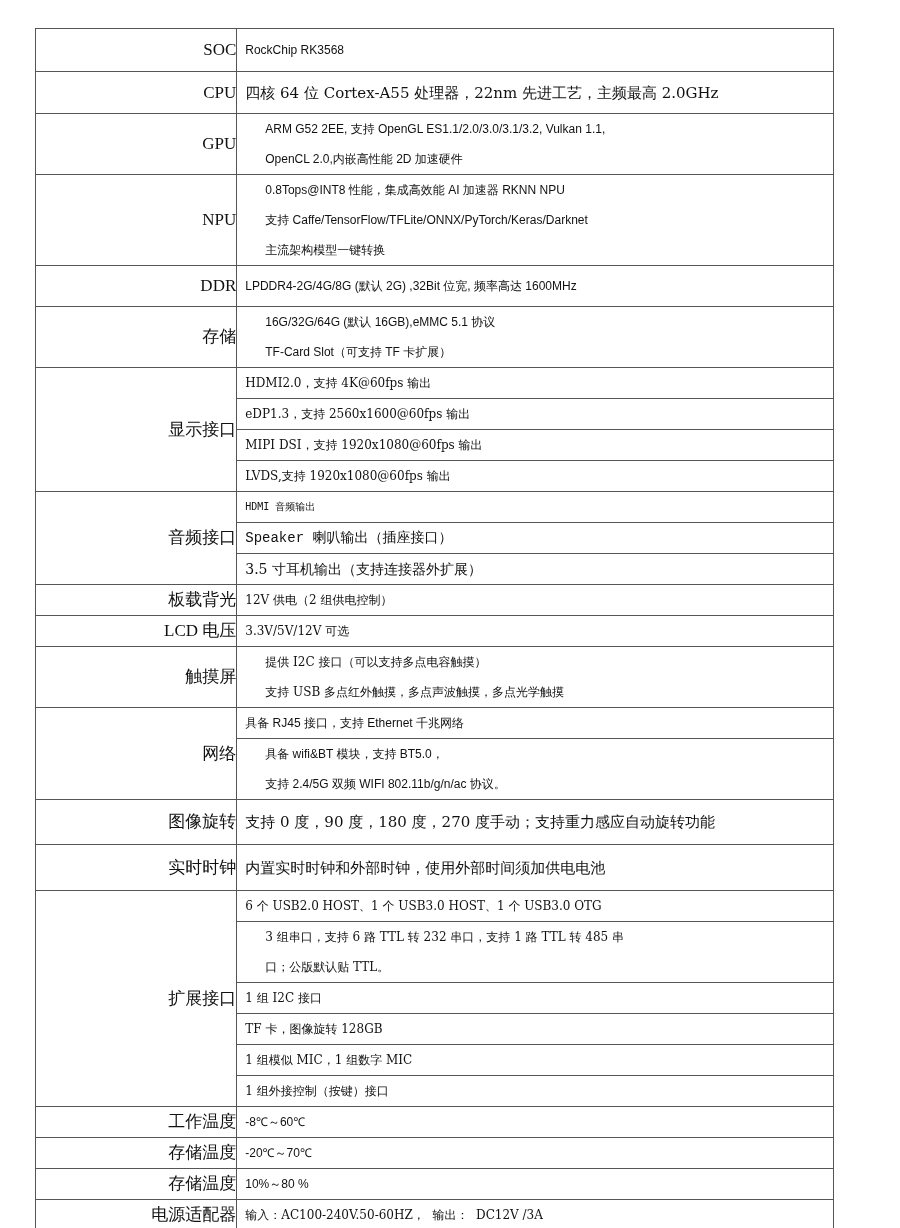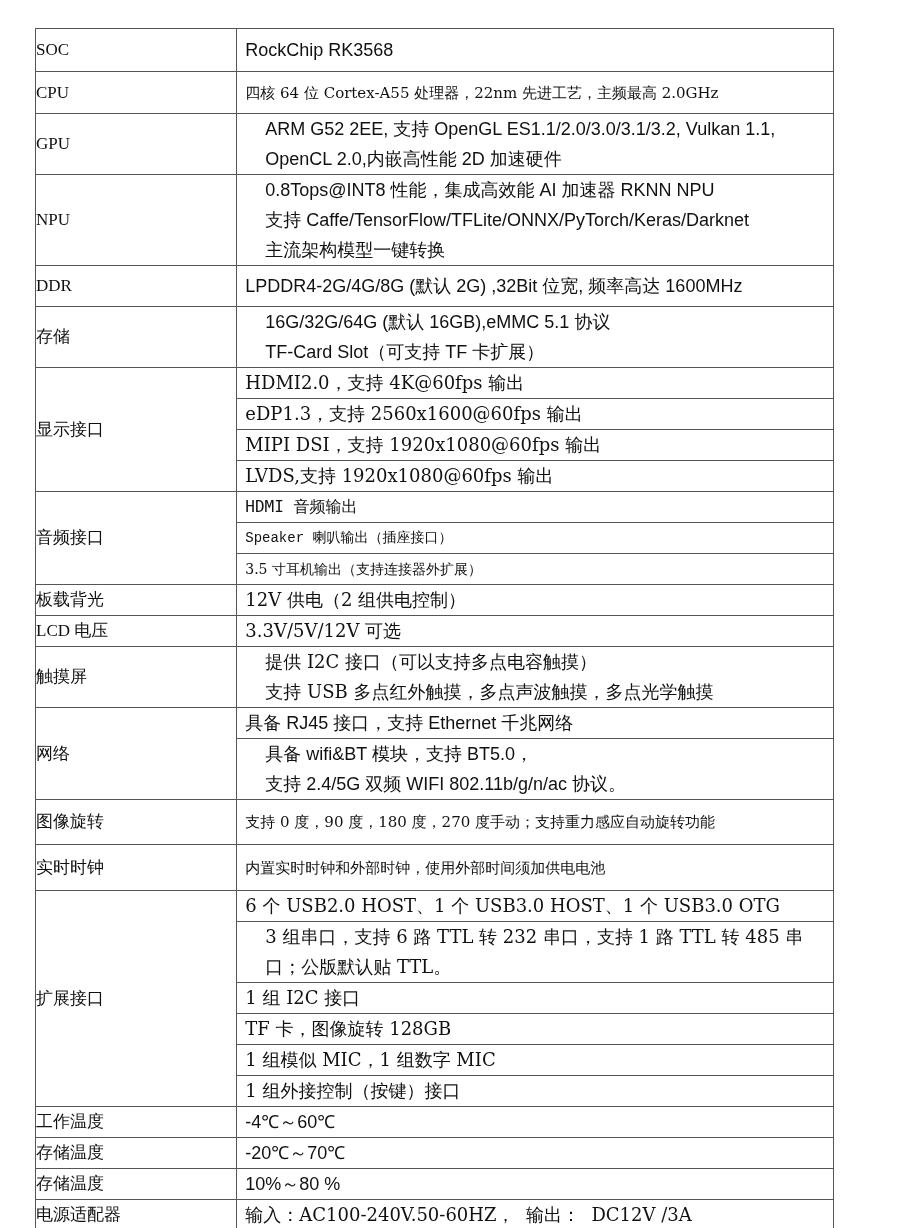--- a/index.html
+++ b/index.html
@@ -7,27 +7,27 @@
   #spec-table {
     position: absolute; left: 35px; top: 28px; width: 799px;
     border-collapse: collapse; table-layout: fixed;
     font-family: "DejaVu Serif", "Liberation Serif", serif;
     color: #111;
   }
   #spec-table td {
     border: 1.5px solid #555;
     padding: 0 8px;
     vertical-align: middle;
-    font-size: 18px;
+    font-size: 12px;
     line-height: 30px;
     white-space: nowrap;
     overflow: hidden;
   }
   #spec-table td.label {
-    width: 197px; text-align: left; padding: 0;
+    width: 197px; text-align: right; padding: 0;
     font-family: "Liberation Serif", serif; font-size: 17px;
   }
   #spec-table td.val { width: 570px; }
   .sans { font-family: "Liberation Sans", sans-serif; font-size: 16.5px; }
   .line { display: block; height: 30px; line-height: 30px; margin-left: 20px; }
 </style>
 </head>
 <body>
 
 <table id="spec-table">
@@ -82,21 +82,21 @@
     </tr>
     <tr style="height:30px">
       <td class="val">MIPI DSI，支持 1920x1080@60fps 输出</td>
     </tr>
     <tr style="height:30px">
       <td class="val">LVDS,支持 1920x1080@60fps 输出</td>
     </tr>
 
     <tr style="height:30px">
       <td class="label" rowspan="3">音频接口</td>
-      <td class="val" style="font-family:'DejaVu Sans Mono','Liberation Mono',monospace;font-size:16px">HDMI 音频输出</td>
+      <td class="val" style="font-family:'DejaVu Sans Mono','Liberation Mono',monospace;font-size:10px">HDMI 音频输出</td>
     </tr>
     <tr style="height:30px">
       <td class="val" style="font-family:Liberation Mono, monospace;font-size:14px">Speaker 喇叭输出（插座接口）</td>
     </tr>
     <tr style="height:30px">
       <td class="val" style="font-size:14px">3.5 寸耳机输出（支持连接器外扩展）</td>
     </tr>
 
     <tr style="height:30px">
       <td class="label">板载背光</td>
@@ -155,21 +155,21 @@
     </tr>
     <tr style="height:30px">
       <td class="val">1 组模似 MIC，1 组数字 MIC</td>
     </tr>
     <tr style="height:30px">
       <td class="val">1 组外接控制（按键）接口</td>
     </tr>
 
     <tr style="height:30px">
       <td class="label">工作温度</td>
-      <td class="val sans">-4℃～60℃</td>
+      <td class="val sans">-8℃～60℃</td>
     </tr>
     <tr style="height:30px">
       <td class="label">存储温度</td>
       <td class="val sans">-20℃～70℃</td>
     </tr>
     <tr style="height:30px">
       <td class="label">存储温度</td>
       <td class="val sans">10%～80 %</td>
     </tr>
     <tr style="height:30px">

